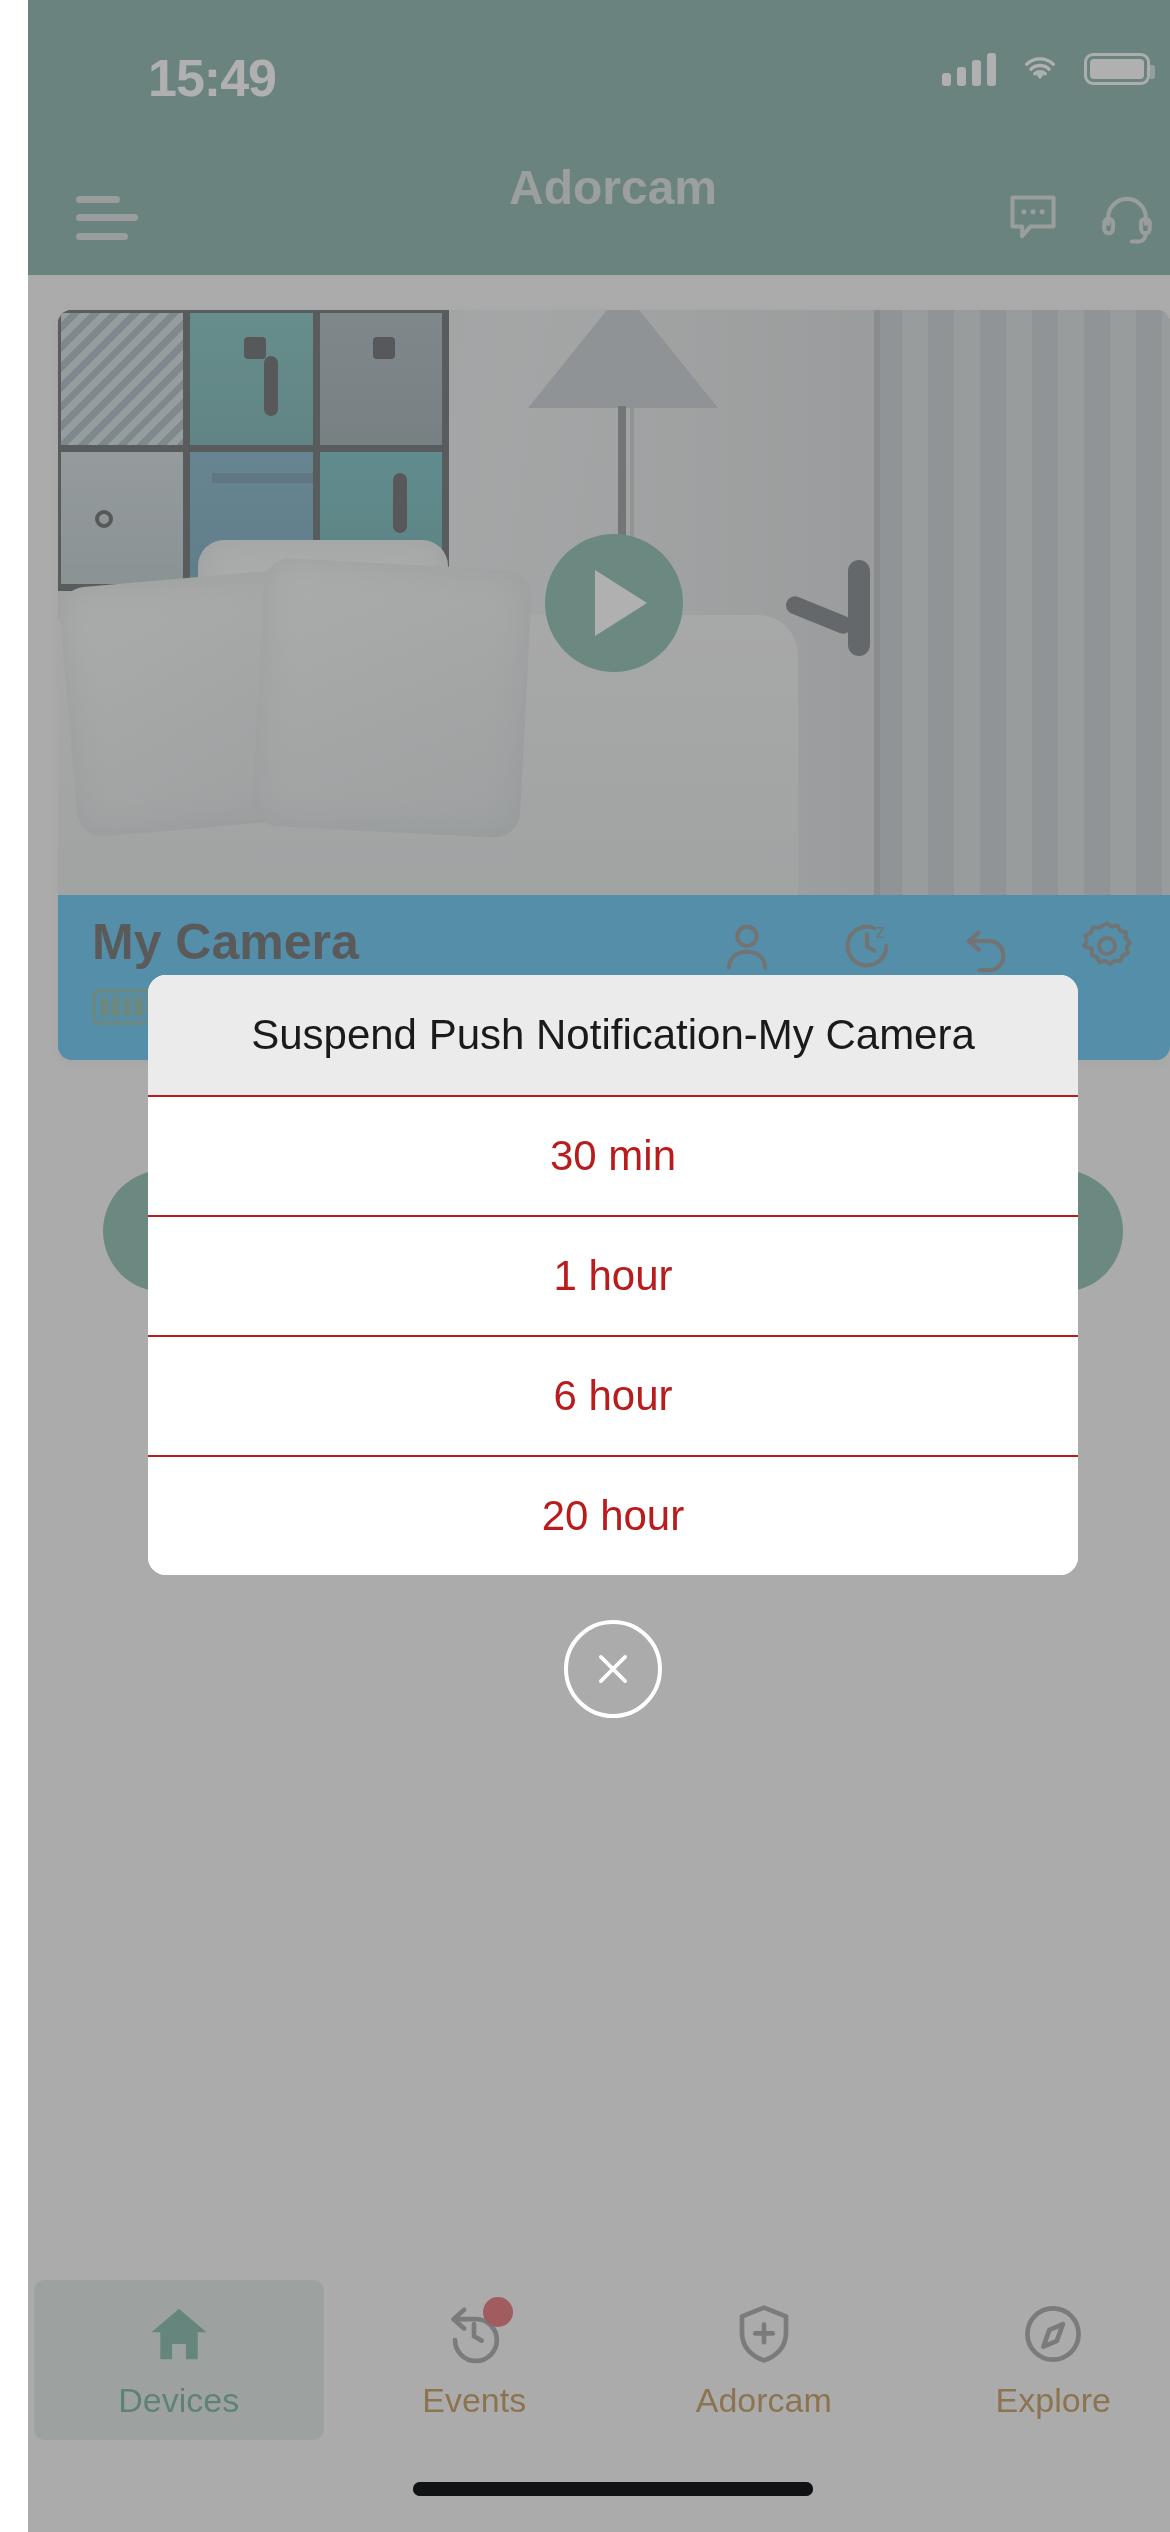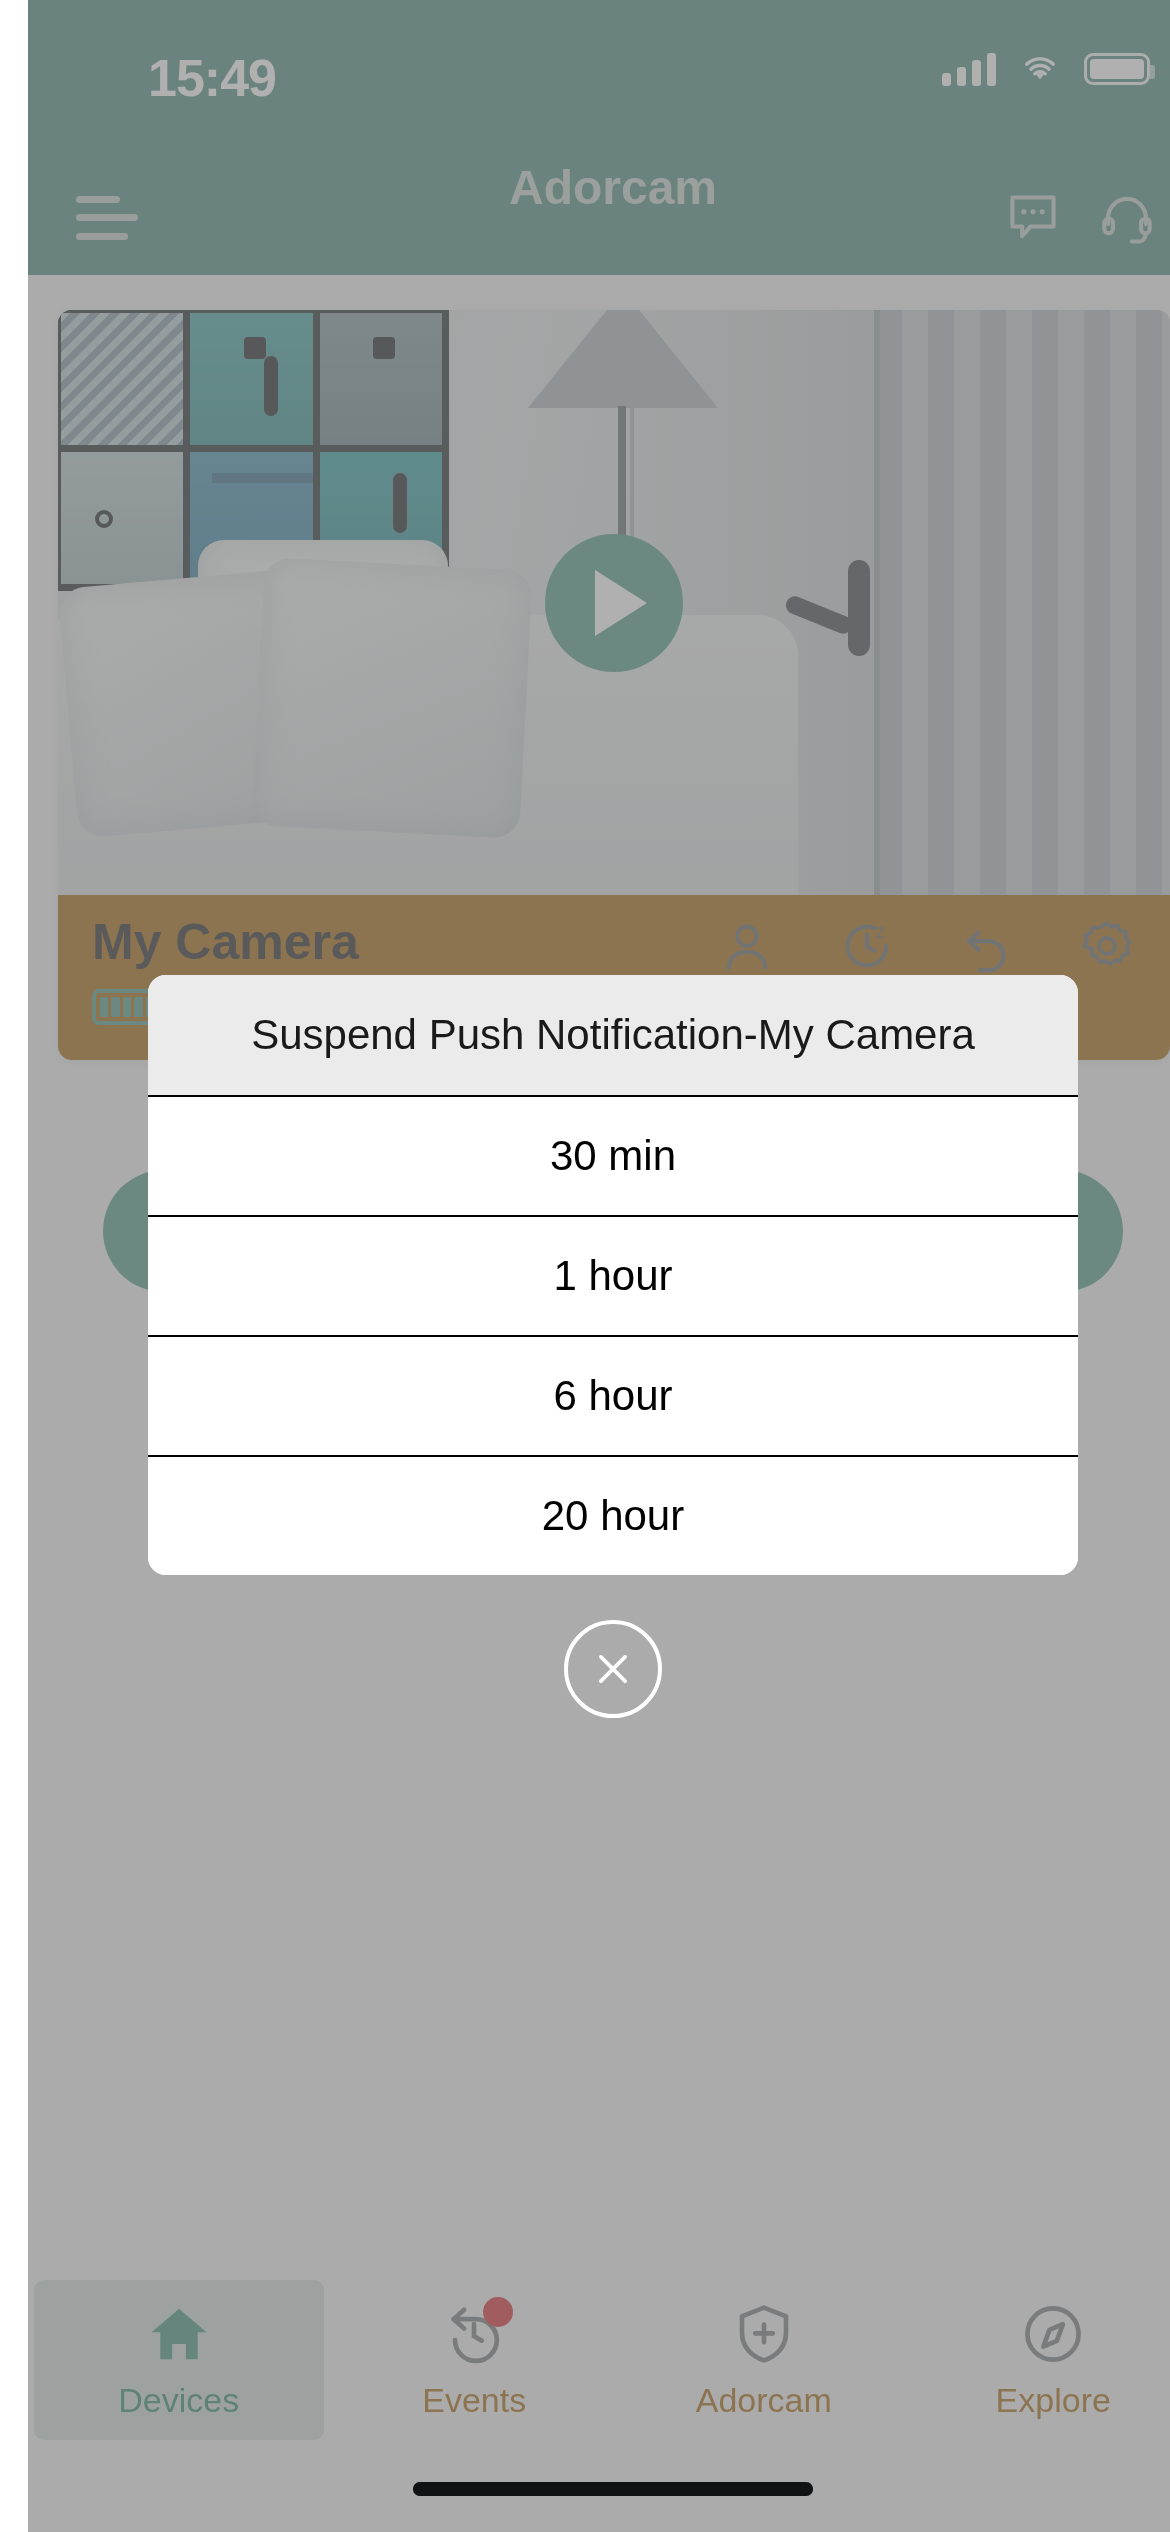--- a/index.html
+++ b/index.html
@@ -77,21 +77,21 @@
   .nav-actions {
     position:absolute; right:42px; top:50%; transform:translateY(-50%);
     display:flex; align-items:center; gap:36px;
   }
   .nav-ic { width:58px; height:58px; }
 
   
   .card {
     position:absolute; left:30px; top:310px;
     width:1112px; height:750px;
-    background:#a16207;
+    background:#0ea5e9;
     border-radius:14px;
     overflow:hidden;
     box-shadow:0 2px 12px rgba(0,0,0,.08);
   }
   .thumb {
     position:relative;
     width:1112px; height:585px;
     overflow:hidden;
     background:#c9cfd2;
   }
@@ -251,22 +251,22 @@
   }
   .sheet-title {
     height:120px;
     background:#ebebeb;
     display:flex; align-items:center; justify-content:center;
     font-size:42px; color:#1a1a1a;
   }
   .sheet-opt {
     height:120px;
     display:flex; align-items:center; justify-content:center;
-    font-size:42px; color:#000000;
-    border-top:2px solid #000000;
+    font-size:42px; color:#b91c1c;
+    border-top:2px solid #b91c1c;
     background:#ffffff;
   }
   .sheet-opt:first-of-type { border-top:none; }
 
   .close-btn {
     position:absolute; left:50%; top:1620px; transform:translateX(-50%);
     width:98px; height:98px; border-radius:50%;
     border:4px solid #ffffff;
     display:flex; align-items:center; justify-content:center;
   }

